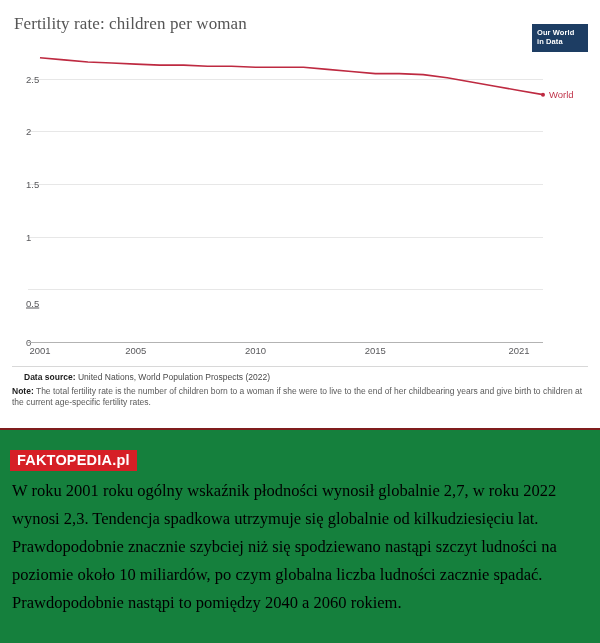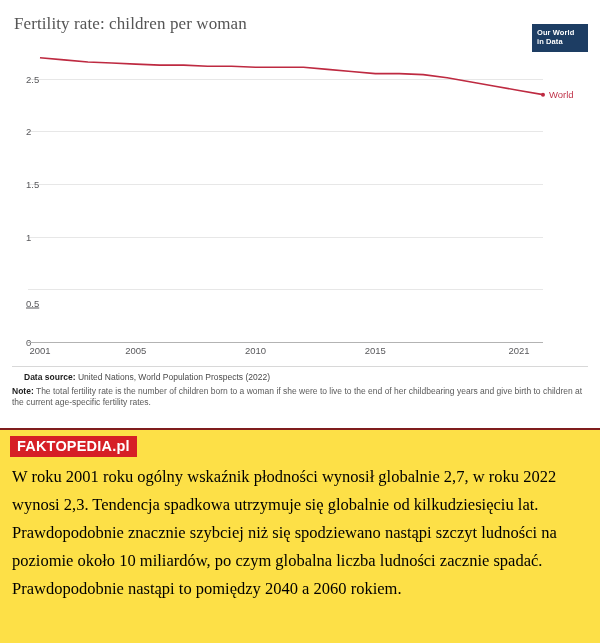--- a/index.html
+++ b/index.html
@@ -150,23 +150,23 @@
   }
   .footer-note b { color: #1d1d1d; }
 
   
   .caption-block {
     position: absolute;
     left: 0;
     top: 430px;
     width: 600px;
     height: 213px;
-    background: #fde047;
-    box-sizing: border-box;
-    padding: 6px 10px 6px 10px;
+    background: #15803d;
+    box-sizing: border-box;
+    padding: 20px 10px 6px 10px;
   }
   .brand {
     display: inline-block;
     background: #d61f26;
     color: #ffffff;
     font-family: "Liberation Sans", sans-serif;
     font-weight: bold;
     font-size: 14.5px;
     letter-spacing: 0.2px;
     padding: 2px 7px 3px 7px;

